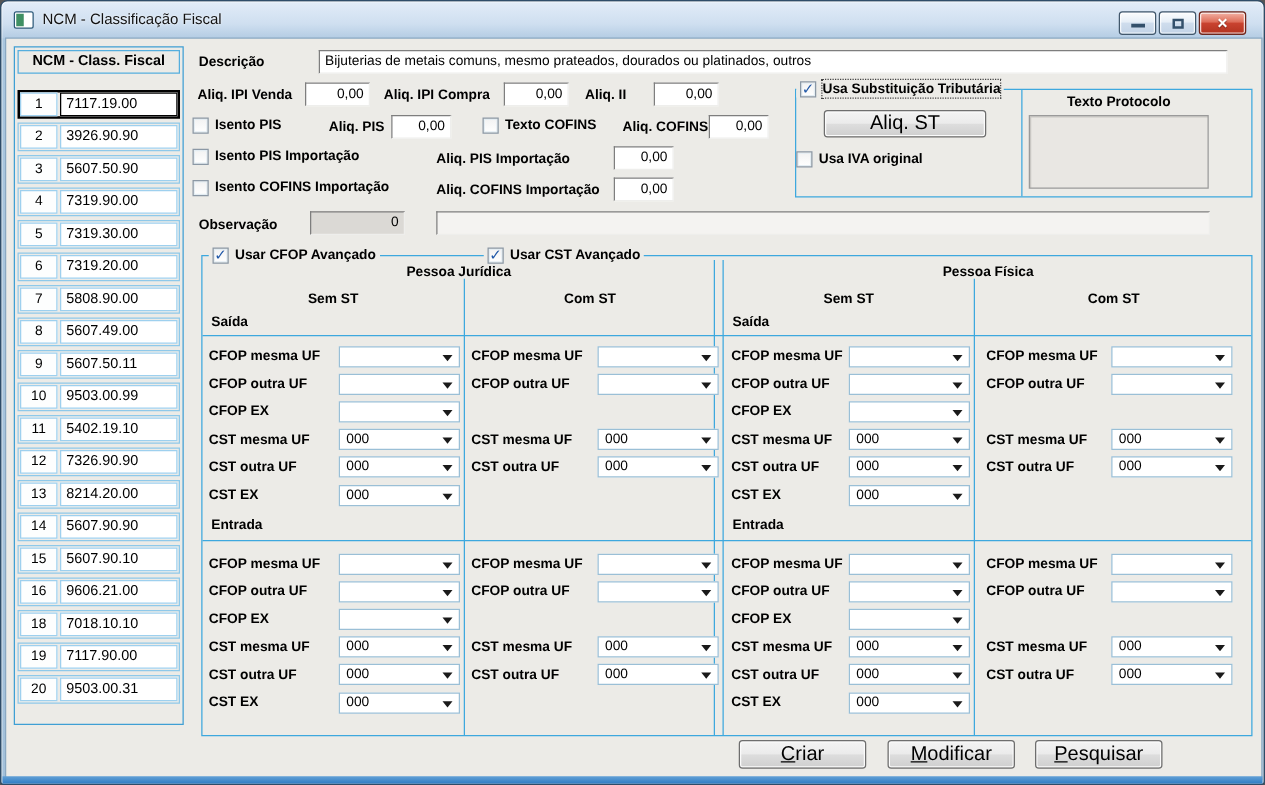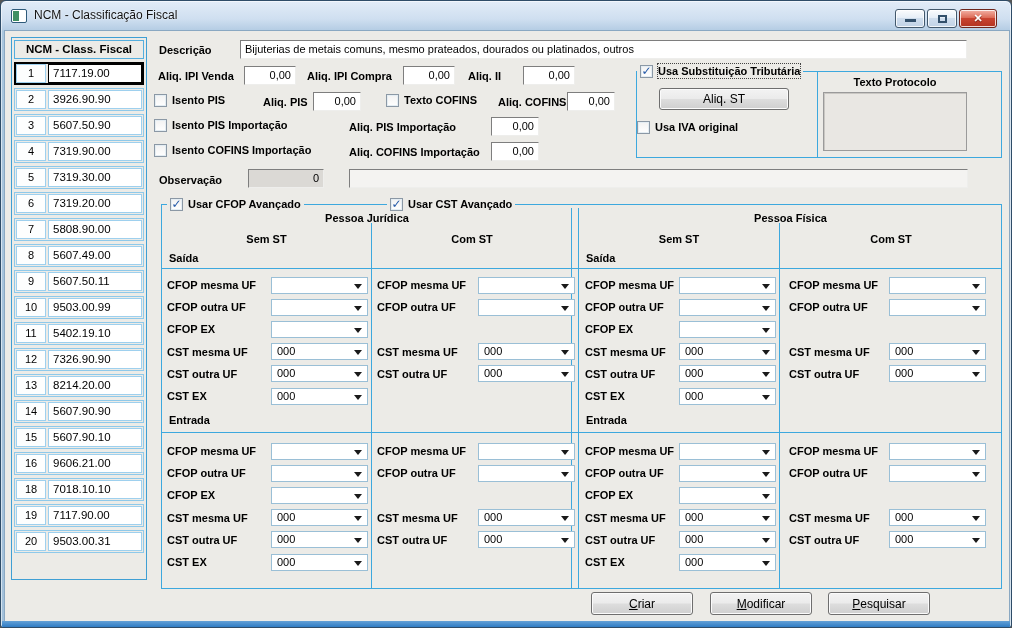--- a/index.html
+++ b/index.html
@@ -40,21 +40,21 @@
   .lbl{font-size:11px;font-weight:bold;color:#000;white-space:nowrap;line-height:14px;}
   .txt-input{background:#fff;border:1px solid;border-color:#7e7e7e #eeeeec #eeeeec #7e7e7e;
     font-size:11px;line-height:15px;padding:1px 4px;overflow:hidden;white-space:nowrap;}
   .num-input{text-align:right;padding-right:4px;}
   .gray-input{background:#dbd9d5;}
   .lite-input{background:#f4f3f1;}
   
   .list-panel{position:absolute;left:10px;top:36px;width:136px;height:543px;
     border:1px solid #3f9fd4;background:#ECEBE7;padding:2px;}
   .list-header{height:19px;border:1px solid #55aede;font-size:11.5px;font-weight:bold;
-    text-align:center;line-height:17px;margin-bottom:3px;background:#ECEBE7;}
+    text-align:center;line-height:17px;margin-bottom:13px;background:#ECEBE7;}
   .lrow{display:flex;gap:2px;height:23px;margin-bottom:3px;border:1px solid #8ec9ea;padding:1px;background:#ECEBE7;}
   .lrow.sel{border:2px solid #000;padding:0;}
   .lnum{width:30px;background:#fdfefe;border:1px solid #9ed0ee;font-size:11px;text-align:center;line-height:17px;}
   .lcode{flex:1;background:#fff;border:1px solid #9ed0ee;font-size:11.5px;line-height:17px;padding-left:4px;white-space:nowrap;}
   .lcode.sel{border:1px solid #000;}
   
   .cbrow{display:flex;align-items:center;gap:5px;}
   .cb{width:13px;height:13px;flex:none;background:linear-gradient(#f2f2f2,#fff);
     border:1px solid #8b98a5;box-shadow:inset 0 0 0 1px #e4edf3;
     font-size:0;line-height:11px;text-align:center;}
@@ -69,21 +69,21 @@
   .combo .val{font-size:11px;line-height:15px;padding-left:5px;display:block;}
   .combo .arr{position:absolute;right:5px;top:6px;width:0;height:0;
     border-left:4px solid transparent;border-right:4px solid transparent;border-top:5px solid #1a1a1a;}
   .grow{display:flex;align-items:center;height:22.2px;}
   .grow .lbl{flex:1;}
   .gcol{position:absolute;}
   
   .btn{position:absolute;height:23px;border:1px solid #6e6e6e;border-radius:3px;
     background:linear-gradient(#f3f3f3,#ebebeb 48%,#dddddd 52%,#cfcfcf);
     box-shadow:inset 0 0 0 1px #fbfbfb;
-    font-size:12px;color:#000;display:flex;align-items:center;justify-content:center;cursor:default;}
+    font-size:16px;color:#000;display:flex;align-items:center;justify-content:center;cursor:default;}
   .btn .t{display:block;}
   .btn.accel .t::first-letter{text-decoration:underline;}
   .texto-box{background:#e9e7e3;border:1px solid #9a9a9a;box-shadow:inset 1px 1px 0 #c9c7c3;}
   .hdr-center{text-align:center;}
 </style>
 </head>
 <body>
 
 <div class="window">
 
@@ -183,21 +183,21 @@
             <div class="lcode">7117.90.00</div>
           </div>
           <div class="lrow">
             <div class="lnum">20</div>
             <div class="lcode">9503.00.31</div>
           </div>
         </div>
     </div>
 
     <span class="abs lbl" style="left:158px;top:42px;">Descrição</span>
-    <div class="abs txt-input" style="left:239px;top:39px;width:727px;height:19px;">Bijuterias de metais comuns, mesmo prateados, dourados ou platinados, outros</div>
+    <div class="abs txt-input" style="left:254px;top:39px;width:727px;height:19px;">Bijuterias de metais comuns, mesmo prateados, dourados ou platinados, outros</div>
 
     <span class="abs lbl" style="left:157px;top:68px;">Aliq. IPI Venda</span>
     <div class="abs txt-input num-input" style="left:243px;top:65px;width:52px;height:19px;">0,00</div>
     <span class="abs lbl" style="left:306px;top:68px;">Aliq. IPI Compra</span>
     <div class="abs txt-input num-input" style="left:402px;top:65px;width:52px;height:19px;">0,00</div>
     <span class="abs lbl" style="left:467px;top:68px;">Aliq. II</span>
     <div class="abs txt-input num-input" style="left:522px;top:65px;width:52px;height:19px;">0,00</div>
 
     <div class="abs cbrow" style="left:153px;top:92px;">
       <span class="cb"></span>

